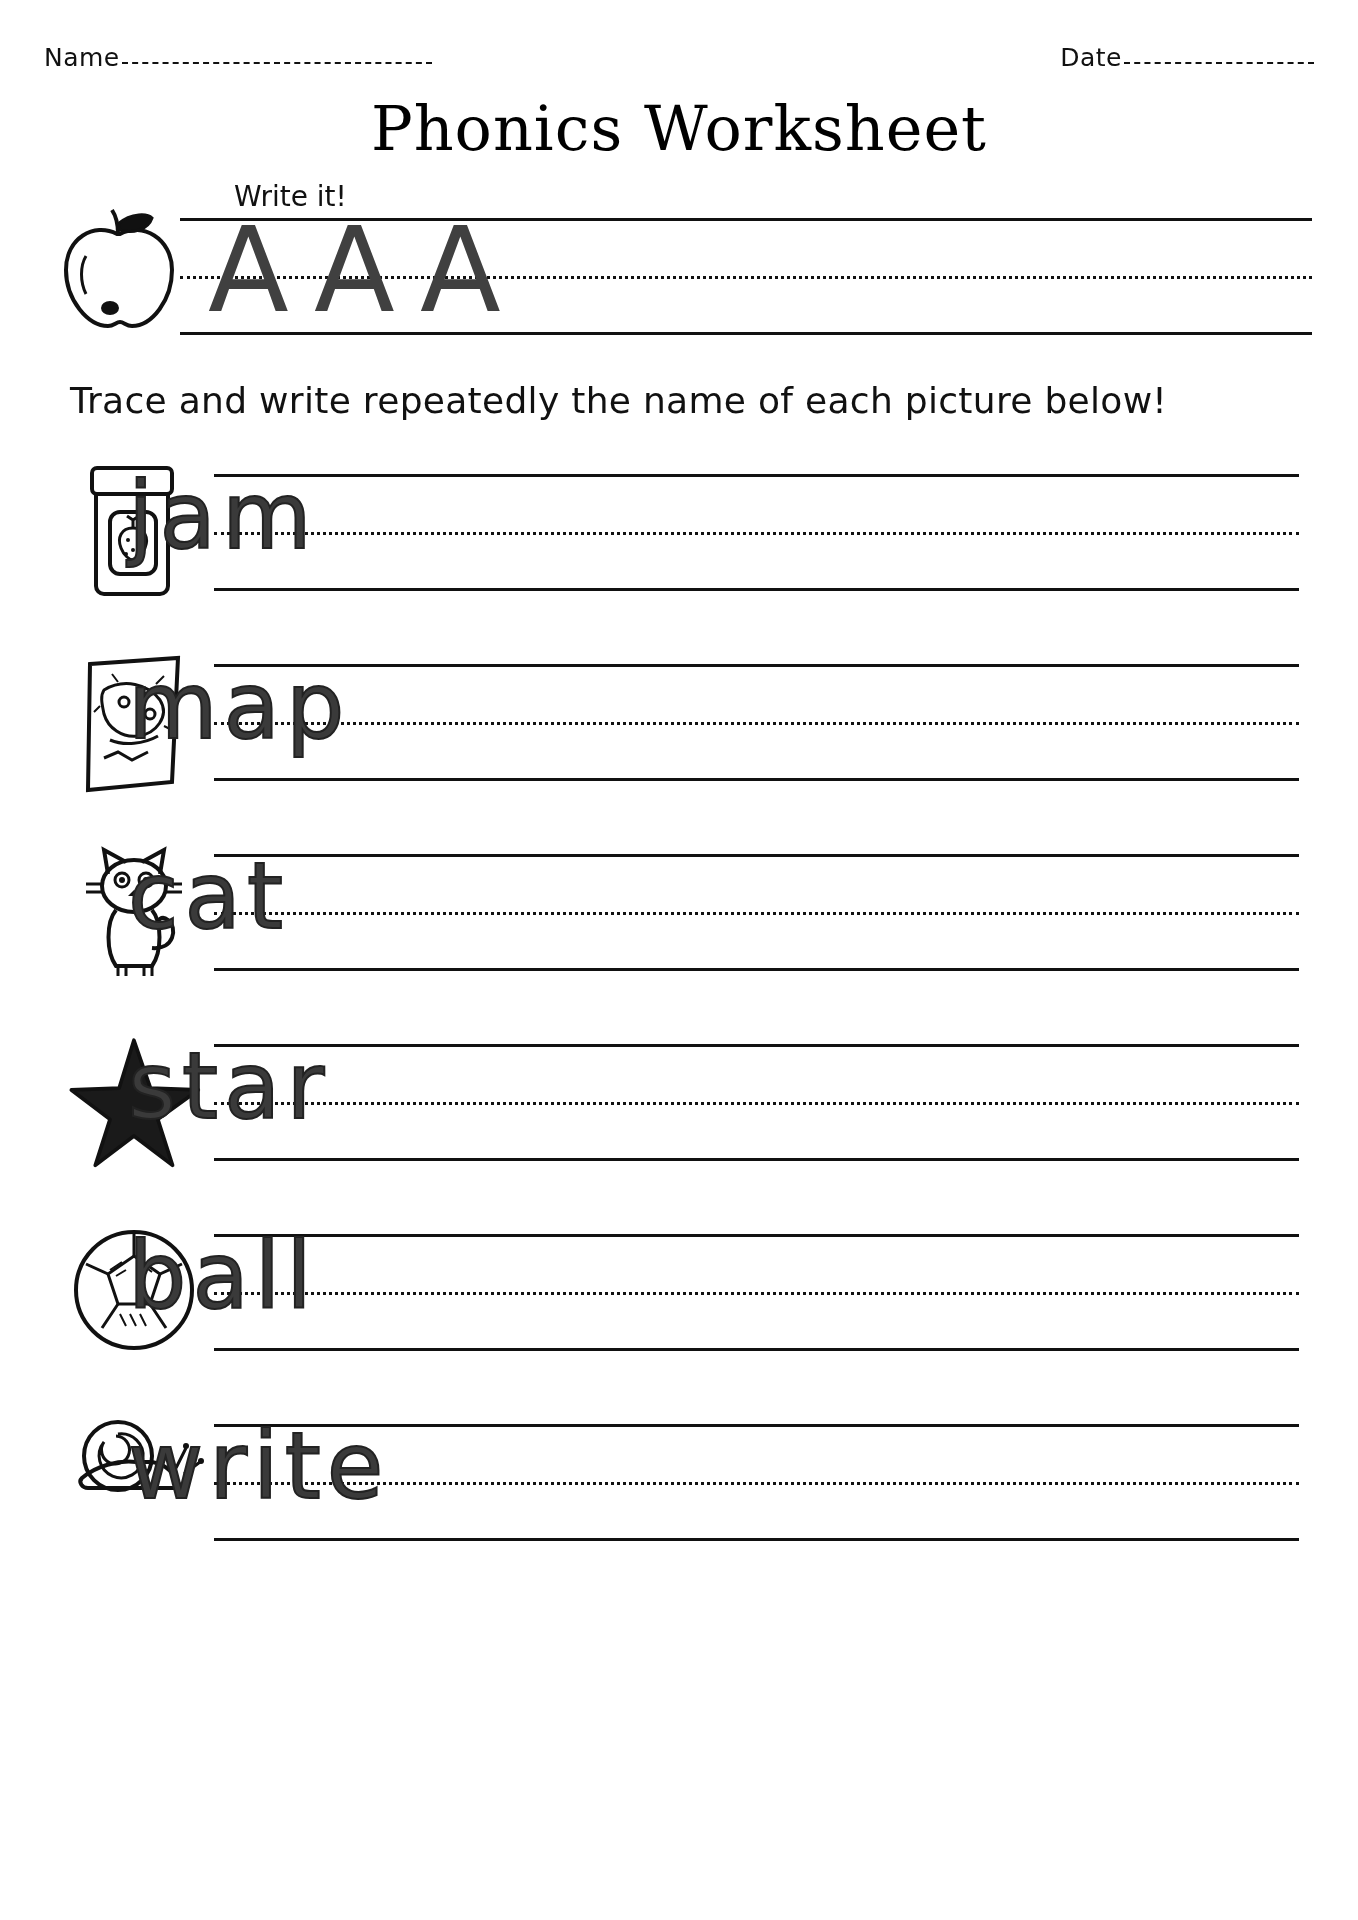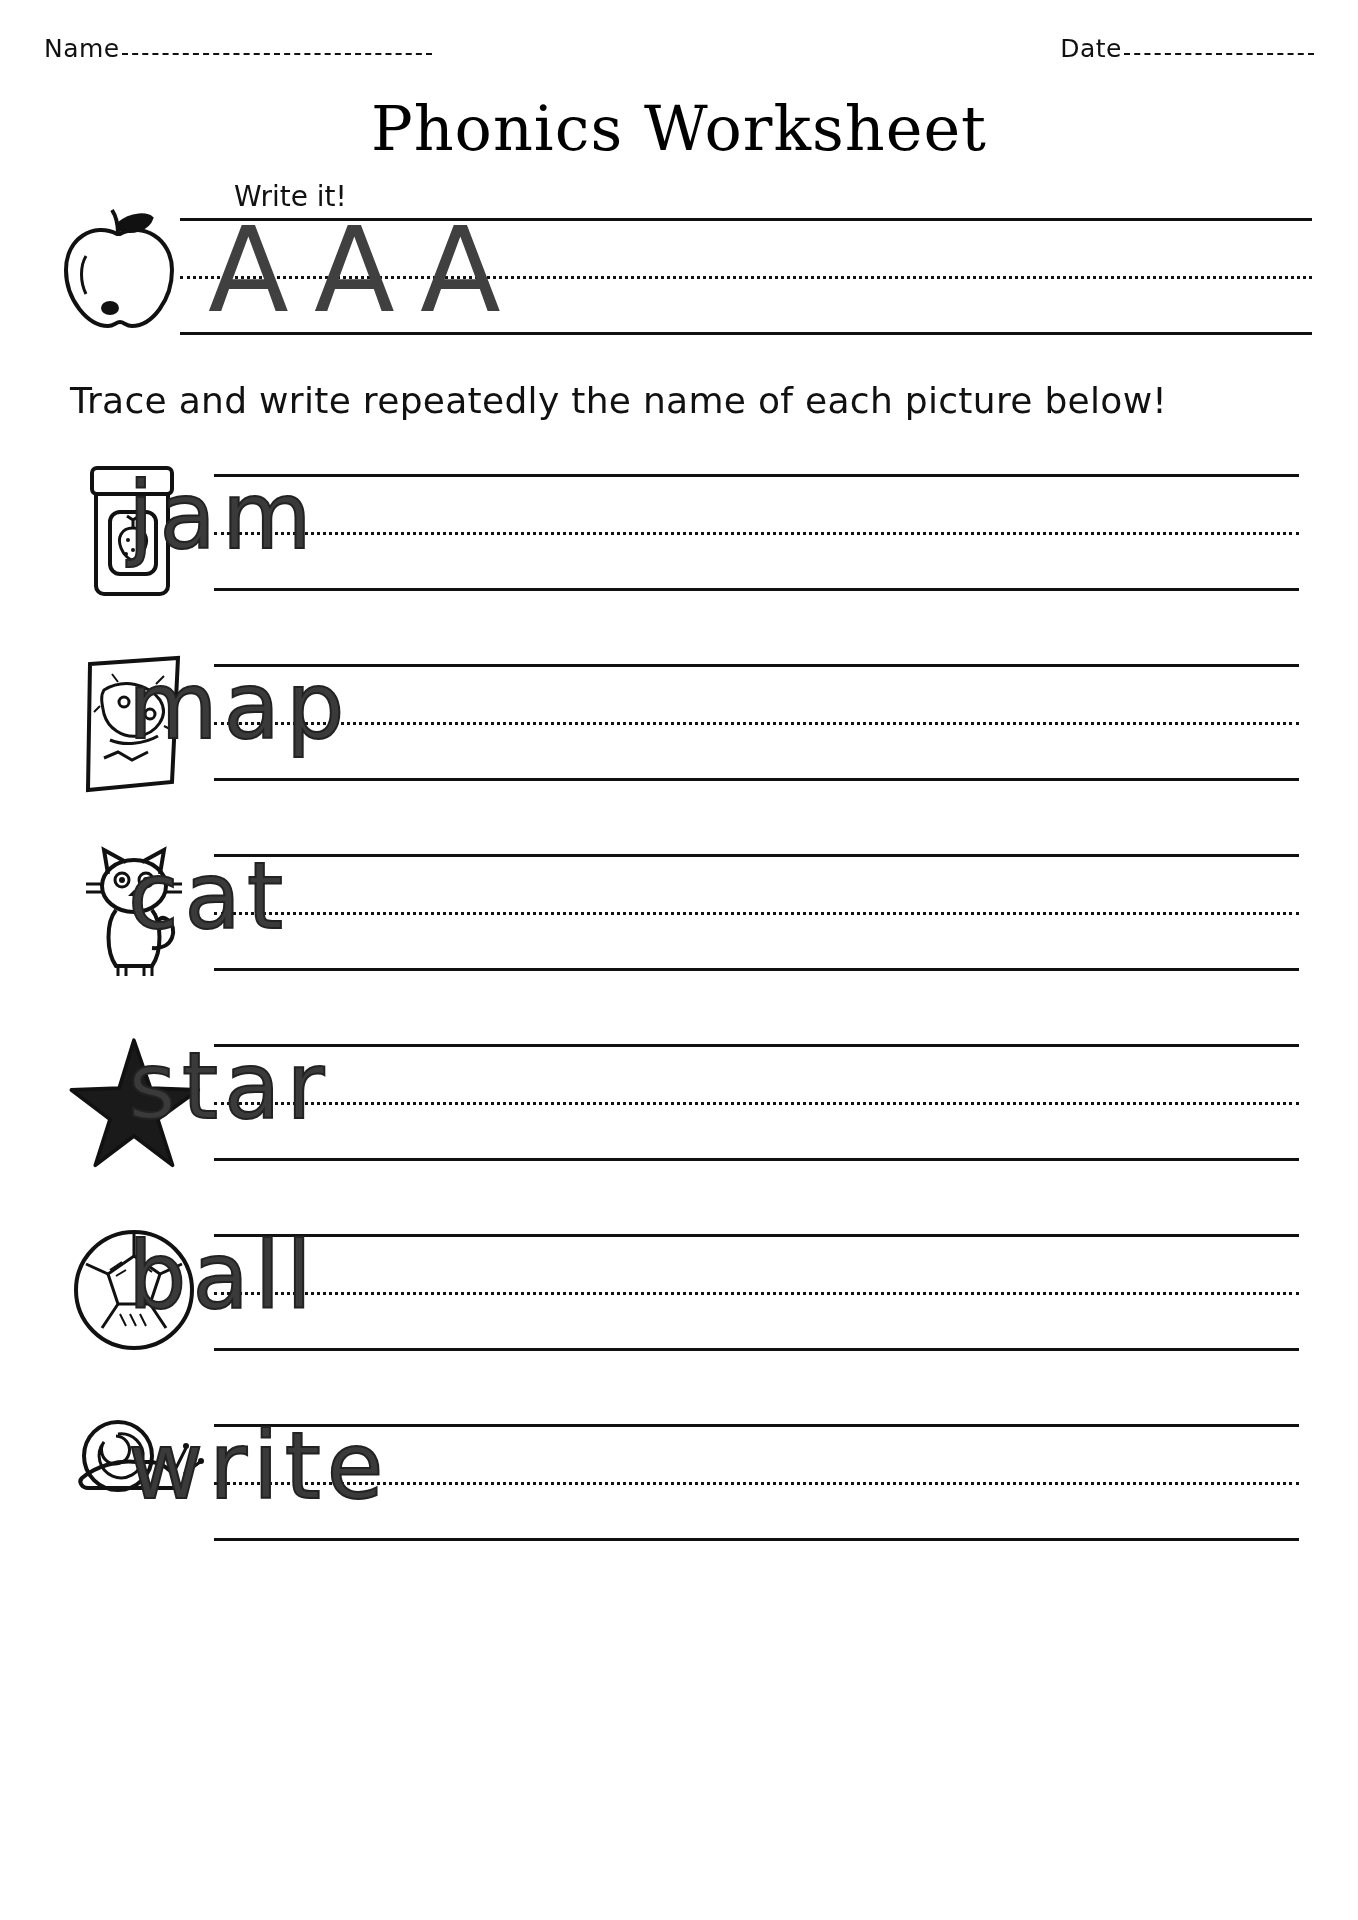--- a/index.html
+++ b/index.html
@@ -24,20 +24,21 @@
 
   
   .header {
     position: absolute;
     top: 34px;
     left: 44px;
     right: 44px;
     height: 38px;
     display: flex;
     justify-content: space-between;
+    align-items: flex-end;
     font-family: "DejaVu Sans", sans-serif;
   }
   .field {
     display: flex;
     align-items: baseline;
     font-size: 25px;
     letter-spacing: 0.5px;
   }
   .field .label { font-size: 25px; }
   .field .rule {

